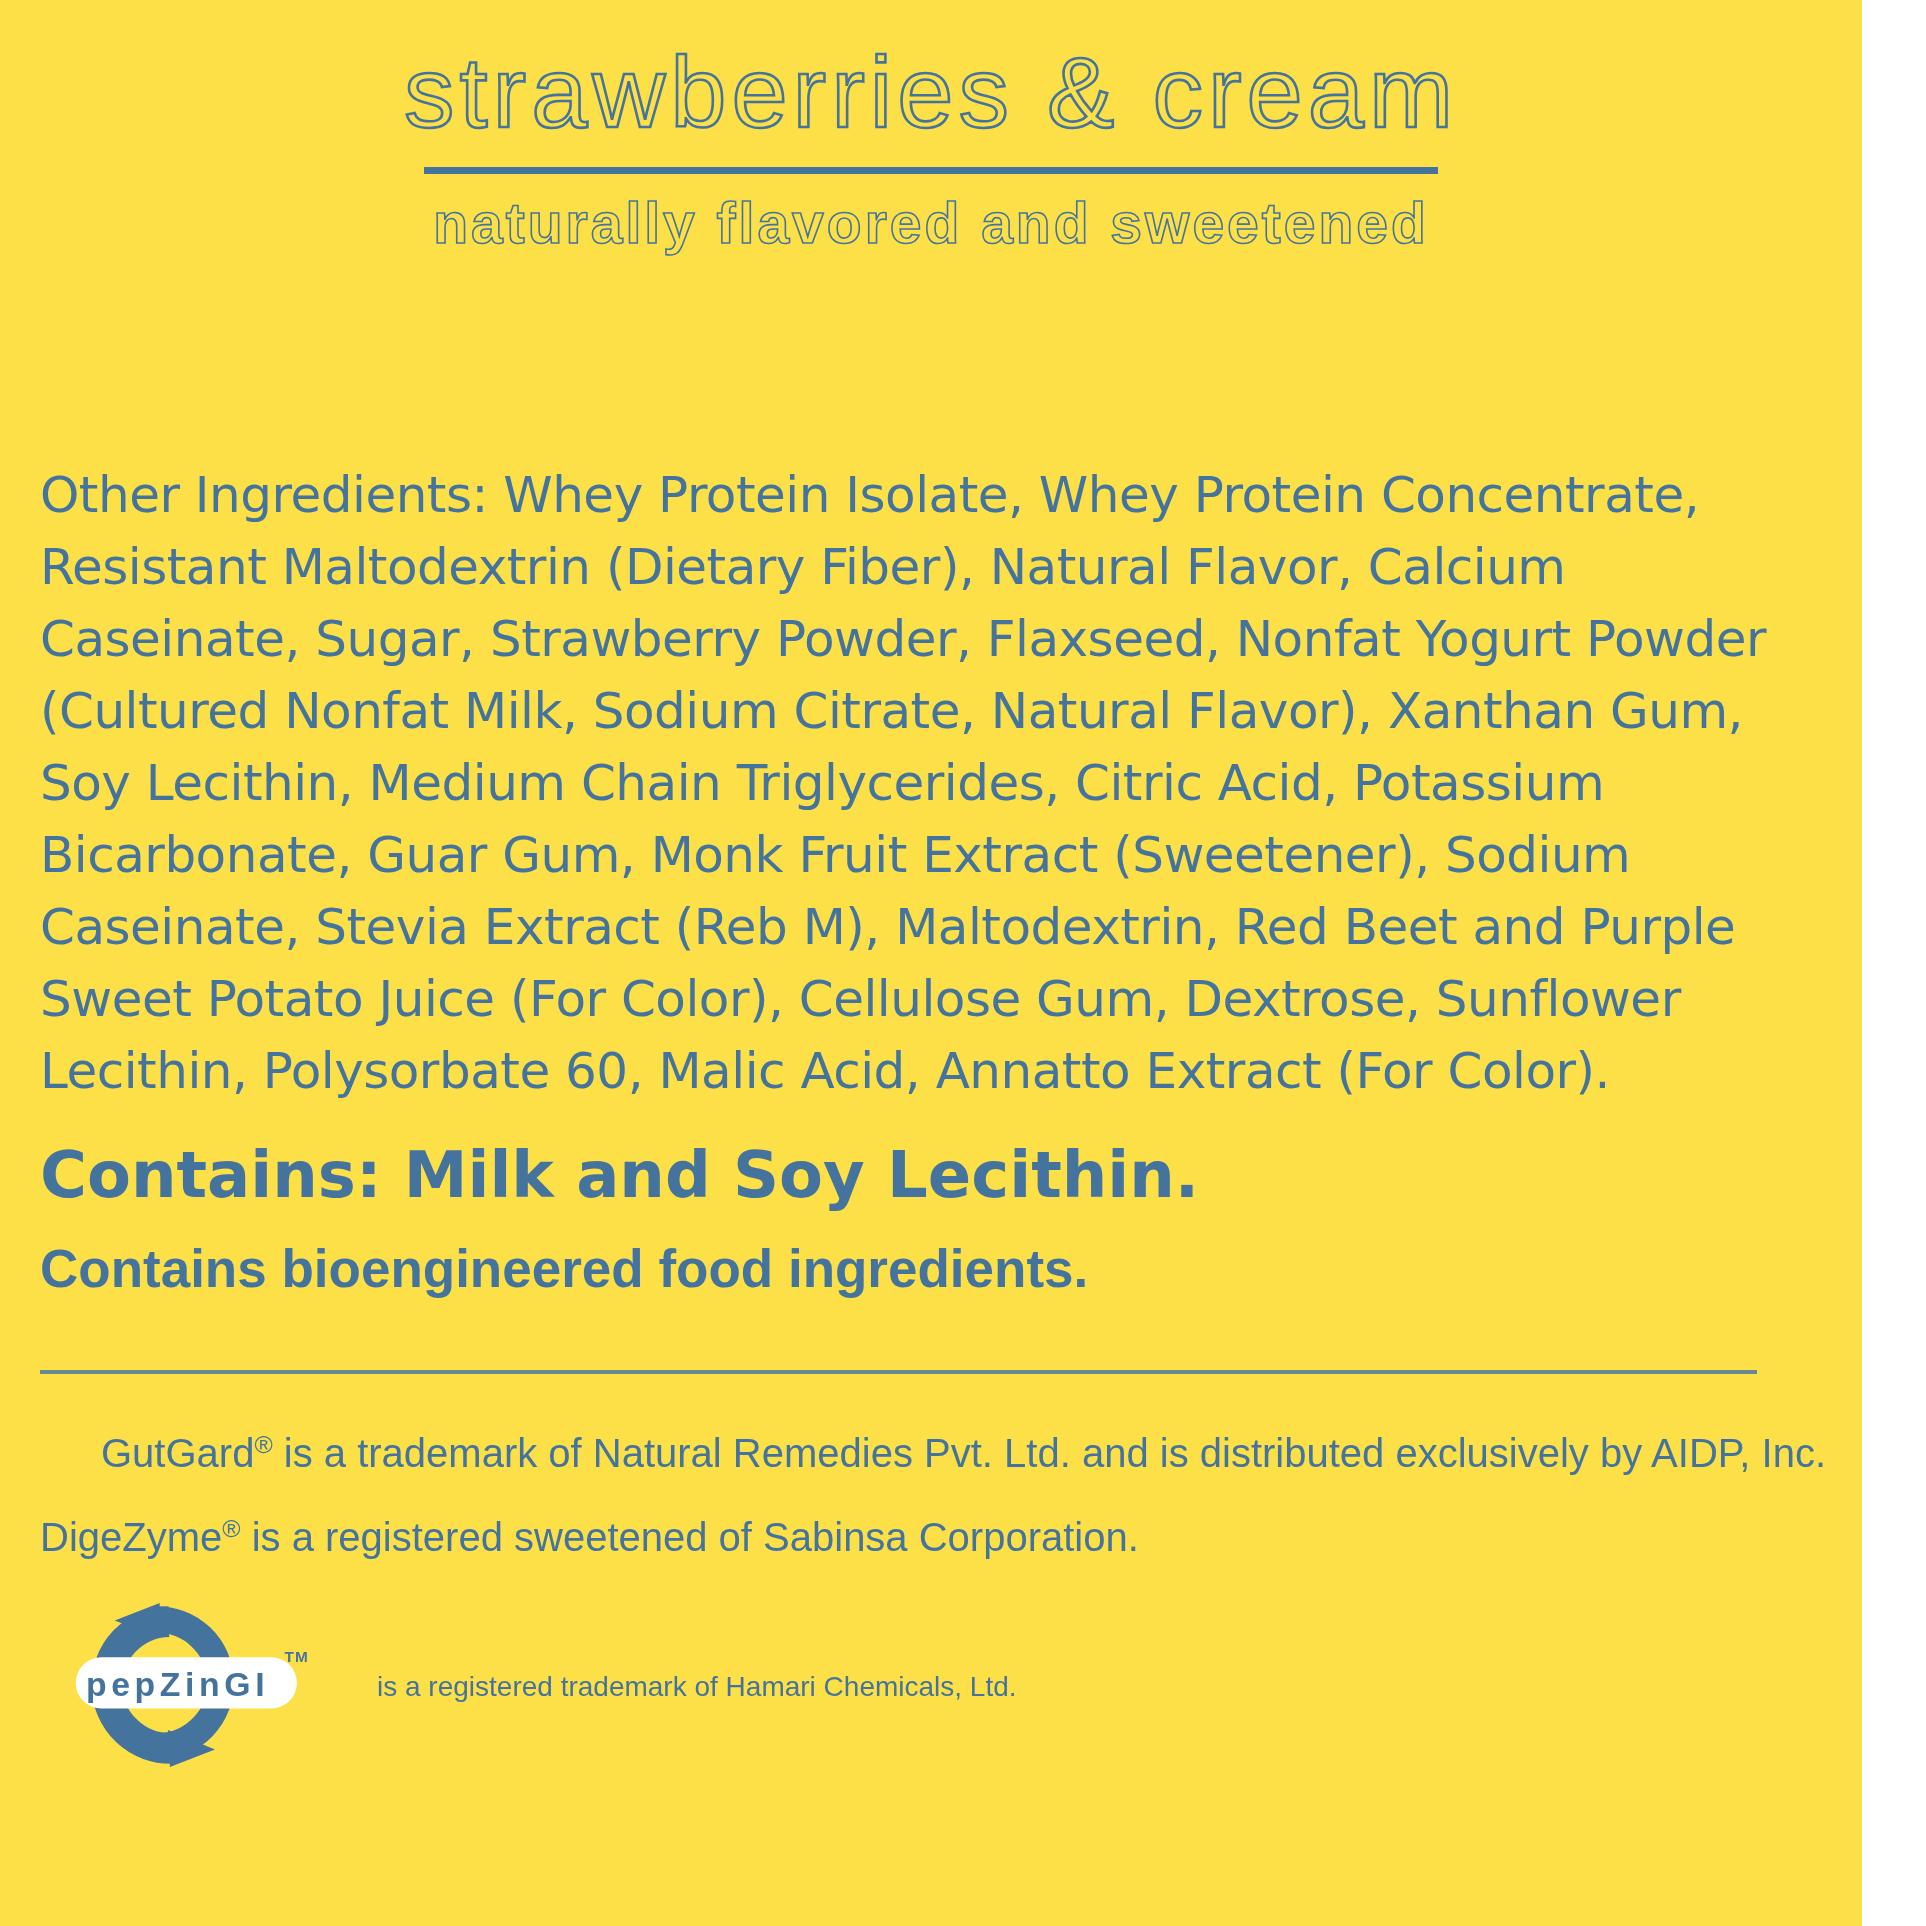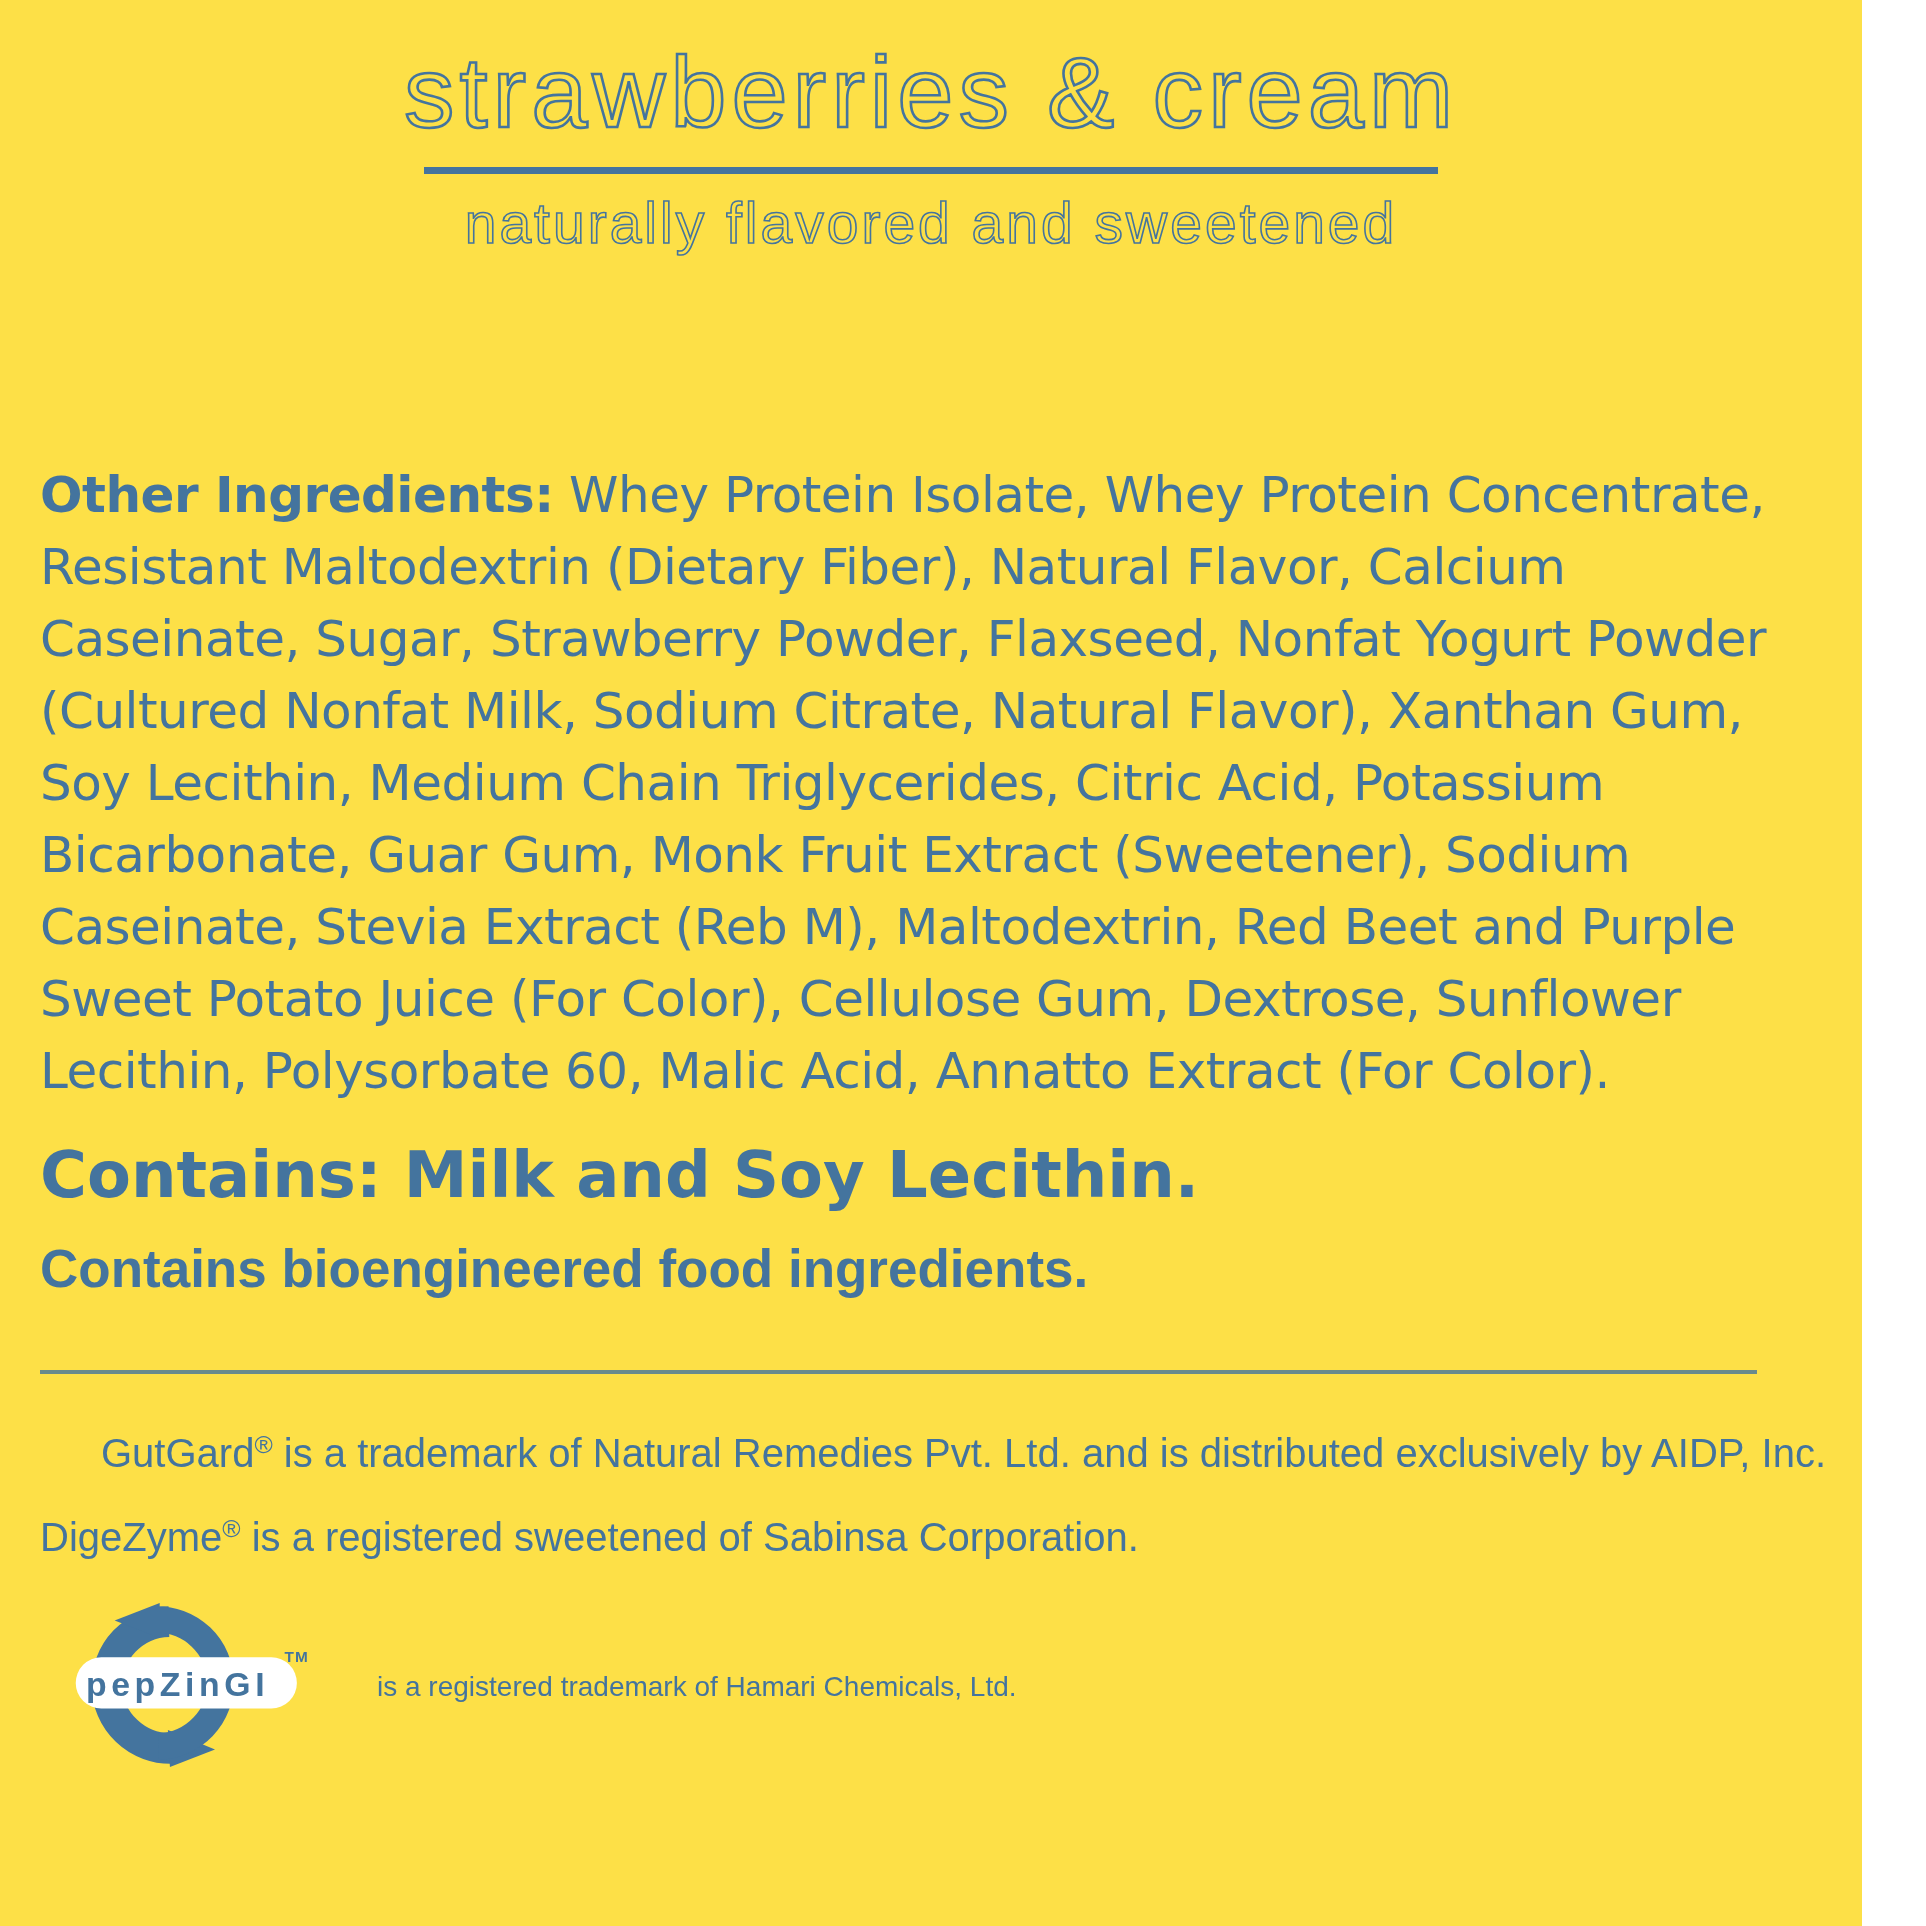--- a/index.html
+++ b/index.html
@@ -22,40 +22,40 @@
     line-height: 1.12;
   }
   .title-rule {
     width: 1014px;
     height: 7px;
     background: var(--accent);
     margin: 18px auto 16px auto;
   }
   .subtitle {
     font-size: 57px;
-    font-weight: 400;
+    font-weight: 700;
     letter-spacing: 3px;
   }
   
   @supports (-webkit-text-stroke: 2px red) {
     .title    { color: transparent; -webkit-text-stroke: 2.6px var(--accent); }
     .subtitle { color: transparent; -webkit-text-stroke: 1.6px var(--accent); }
   }
 
   .main { padding: 0 36px 0 40px; }
 
   .ingredients {
     margin-top: 203px;
     font-family: "DejaVu Sans", sans-serif;
     font-size: 50px;
     line-height: 72px;
     letter-spacing: -0.5px;
     font-weight: 400;
   }
-  .ingredients .ing-label { font-weight: 700; }
+  .ingredients .ing-label { font-weight: 400; }
 
   .allergens {
     margin-top: 38px;
     font-family: "DejaVu Sans", sans-serif;
     font-weight: 700;
     font-size: 64px;
     line-height: 61px;
   }
   .bioengineered {
     margin-top: 30px;

